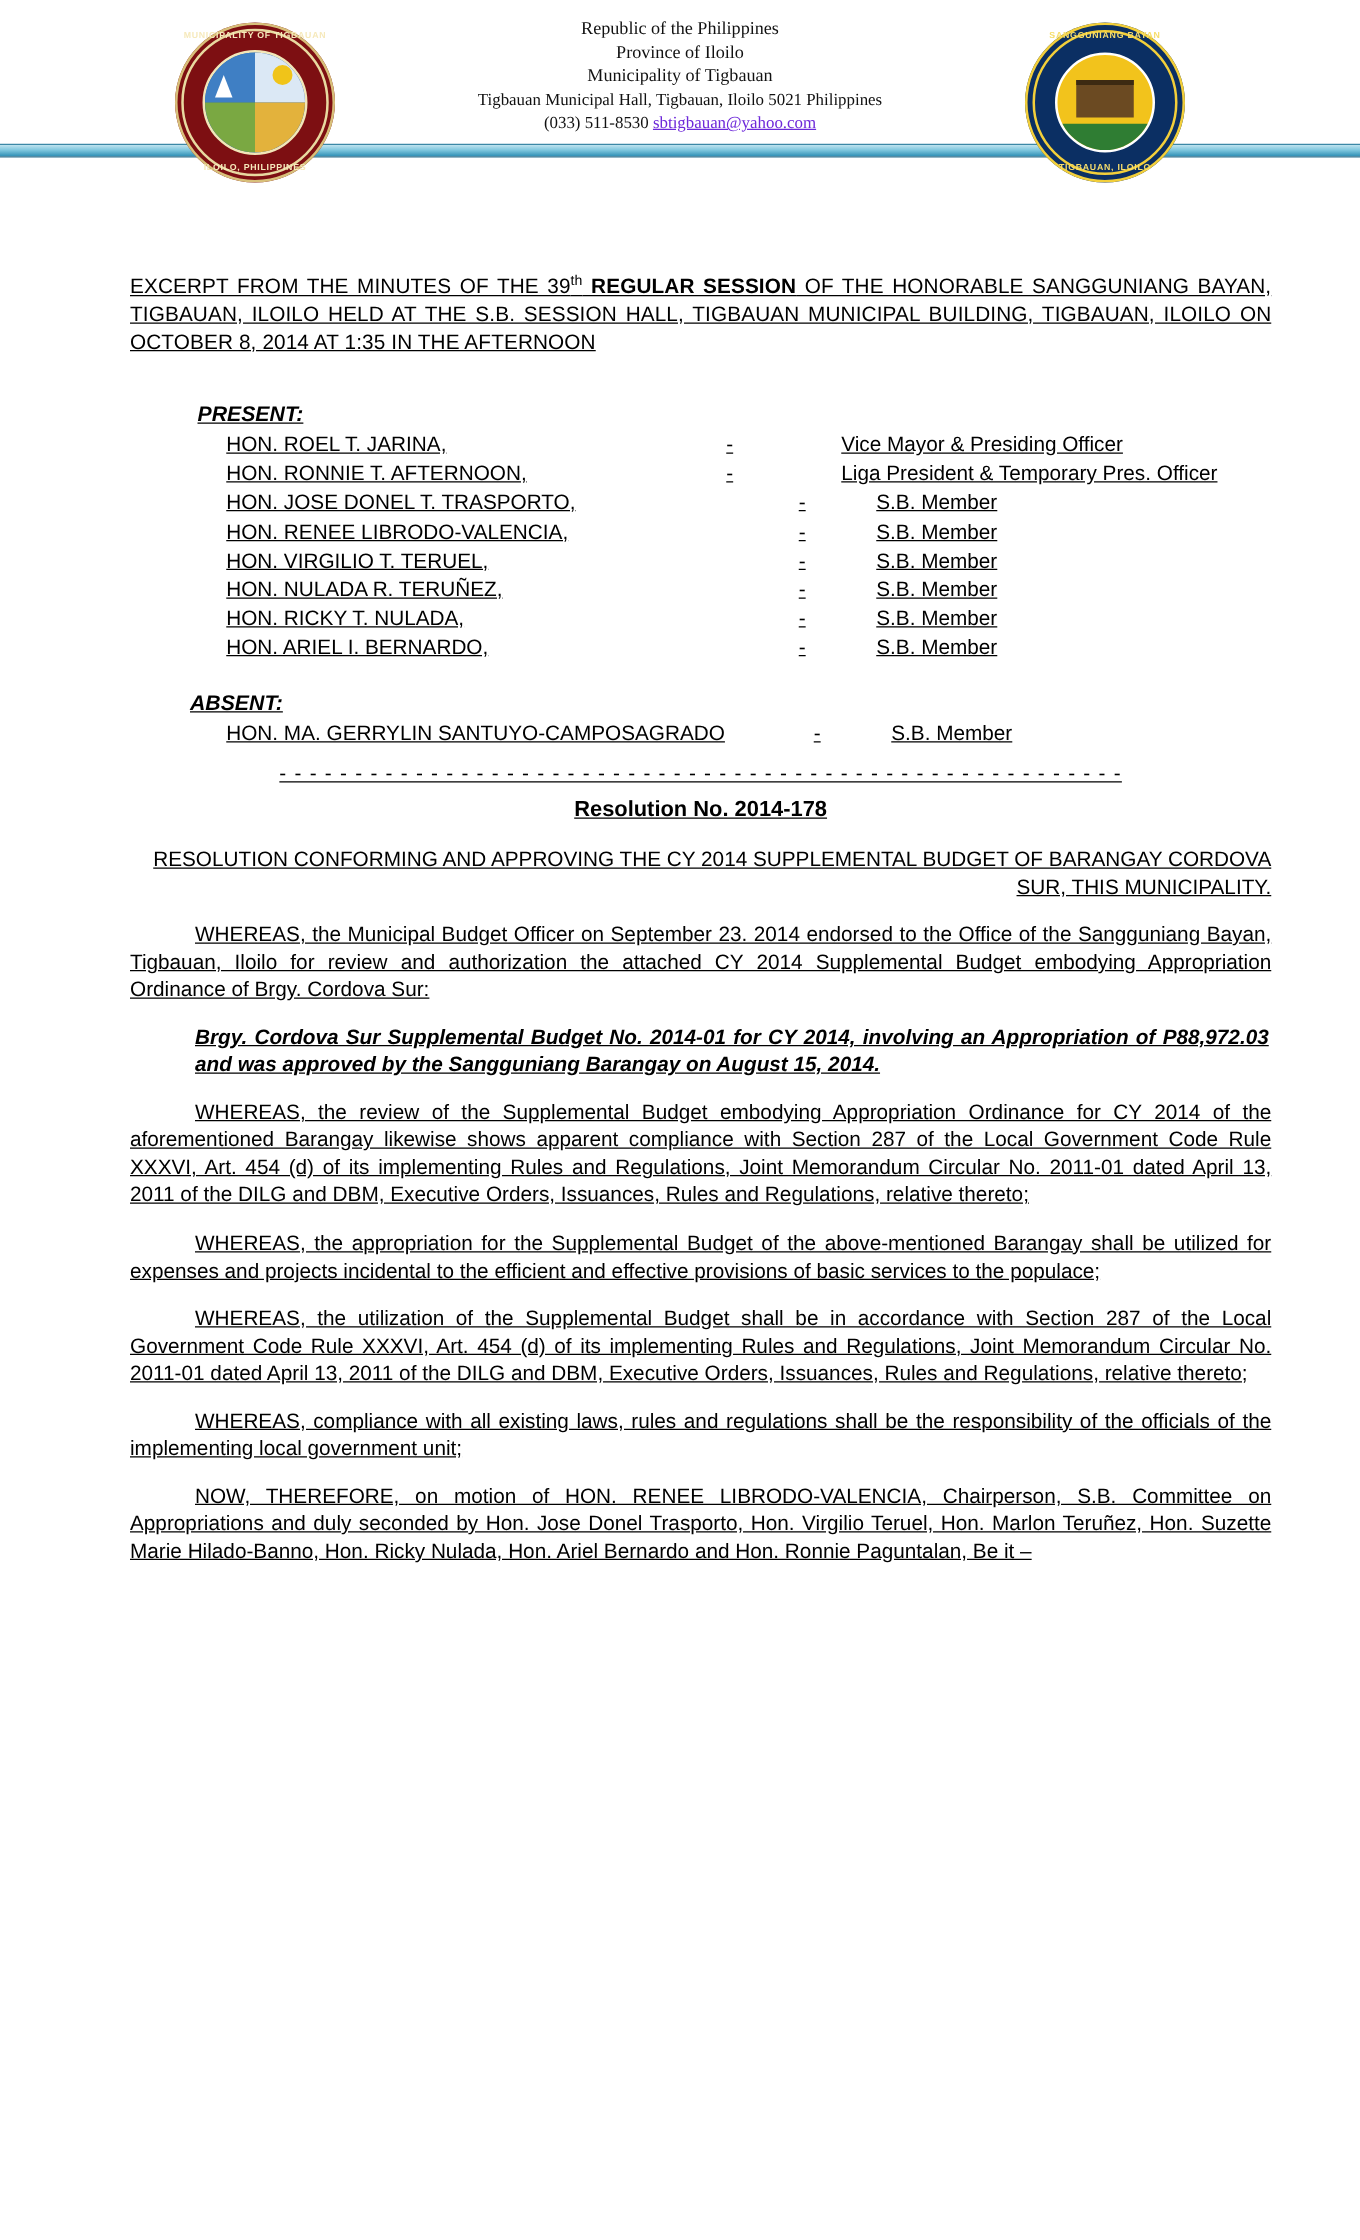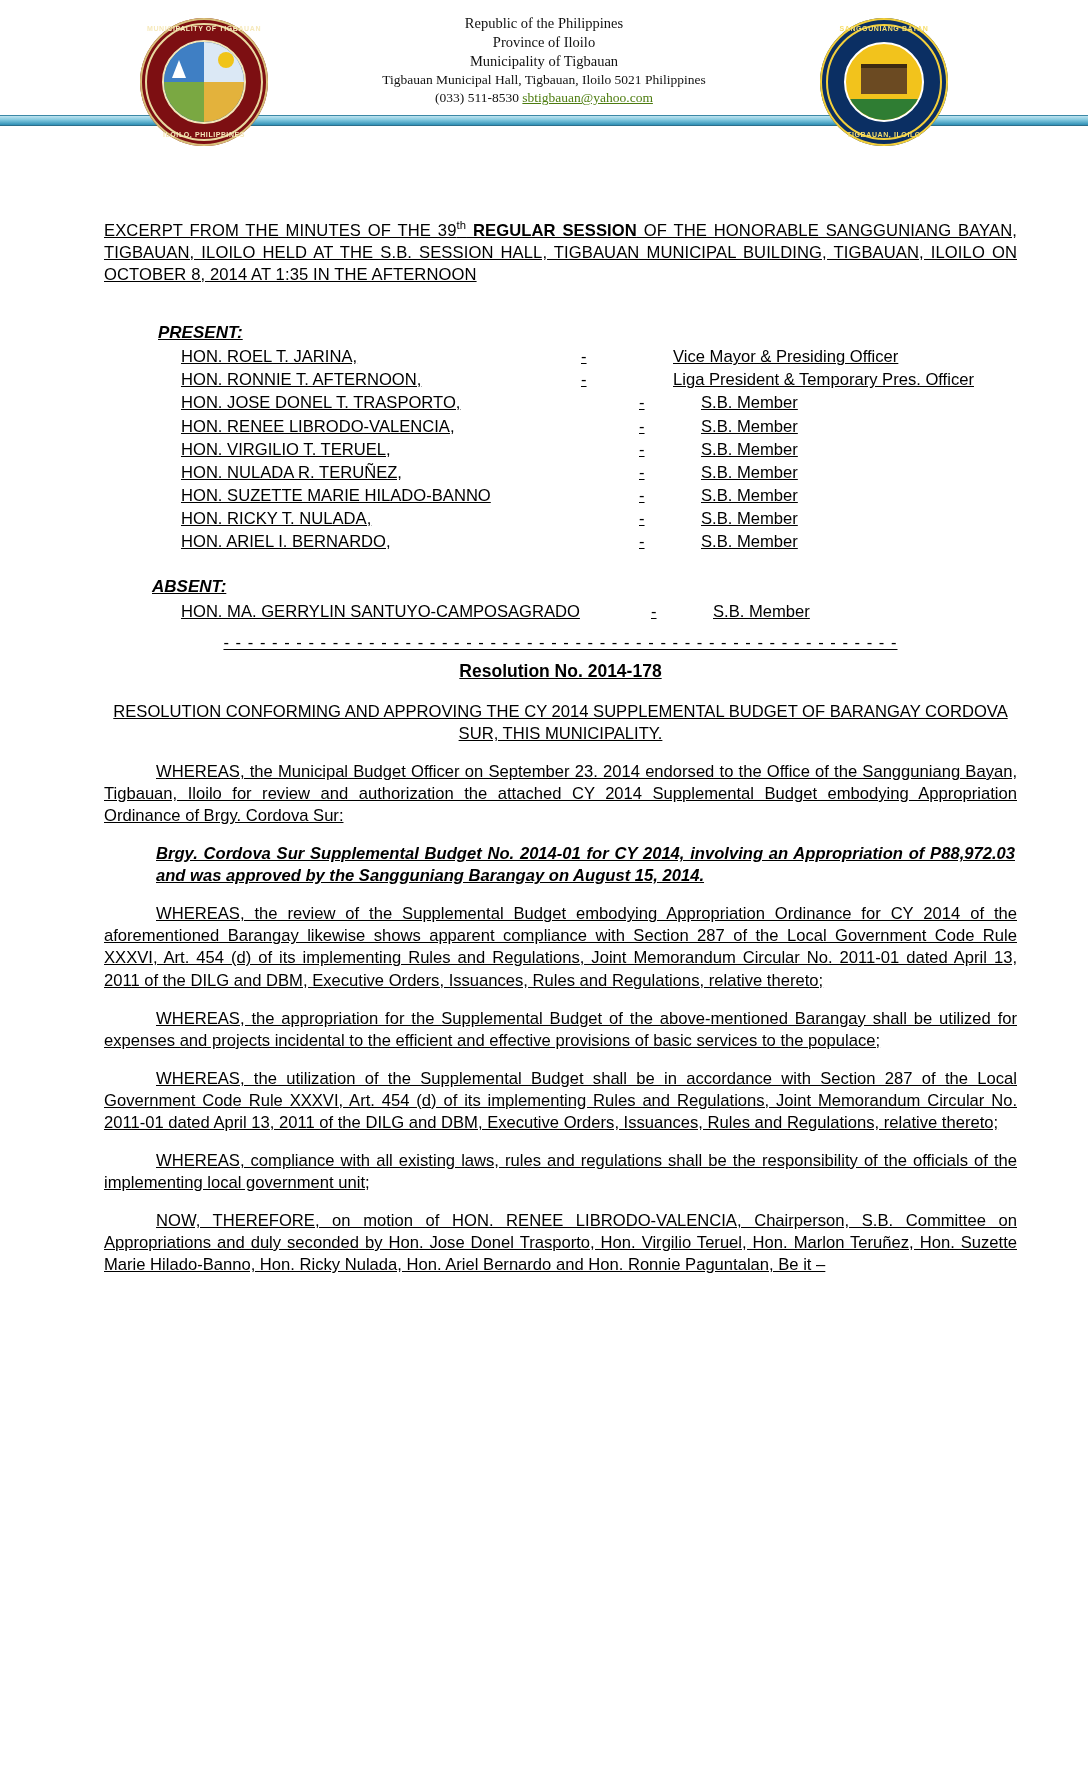--- a/index.html
+++ b/index.html
@@ -173,21 +173,21 @@
     background: #f2ef34;
     border-radius: 50%/80%;
     transform: rotate(-1.6deg);
     z-index: -1;
   }
   .head-sub {
     font-size: 13.5px;
     color: #111;
   }
   .head-sub a {
-    color: #4d7c0f;
+    color: #6d28d9;
     text-decoration: underline;
   }
 
   .rule-bar {
     margin-top: 8px;
     height: 9px;
     background: linear-gradient(to bottom, #bfe3ef 0%, #7fc7de 45%, #2f8fb5 100%);
     border-top: 1px solid #3c88a6;
     border-bottom: 1px solid #2c6f8c;
   }
@@ -261,21 +261,21 @@
   .quoted {
     margin: 16px 0 0 0;
     padding-left: 52px;
     padding-right: 2px;
     font-weight: bold;
     font-style: italic;
     text-align: justify;
   }
   .title-para {
     margin-top: 18px;
-    text-align: center;
+    text-align: right;
   }
 </style>
 </head>
 <body>
 
 <div class="page">
 
   <div class="letterhead">
 
     <div class="seal seal-left">
@@ -349,25 +349,20 @@
             <td class="col-name">HON. VIRGILIO T. TERUEL,</td>
             <td class="col-dash" style="padding-left:58px">-</td>
             <td class="col-role" style="padding-left:28px">S.B. Member</td>
           </tr>
           <tr>
             <td class="col-name"> HON. NULADA R. TERUÑEZ,</td>
             <td class="col-dash" style="padding-left:58px">-</td>
             <td class="col-role" style="padding-left:28px">S.B. Member</td>
           </tr>
           <tr>
-            <td class="col-name"> HON. SUZETTE MARIE HILADO-BANNO</td>
-            <td class="col-dash" style="padding-left:58px">-</td>
-            <td class="col-role" style="padding-left:28px">S.B. Member</td>
-          </tr>
-          <tr>
             <td class="col-name"> HON. RICKY T. NULADA,</td>
             <td class="col-dash" style="padding-left:58px">-</td>
             <td class="col-role" style="padding-left:28px">S.B. Member</td>
           </tr>
           <tr>
             <td class="col-name">HON. ARIEL I. BERNARDO,</td>
             <td class="col-dash" style="padding-left:58px">-</td>
             <td class="col-role" style="padding-left:28px">S.B. Member</td>
           </tr>
         </tbody>

